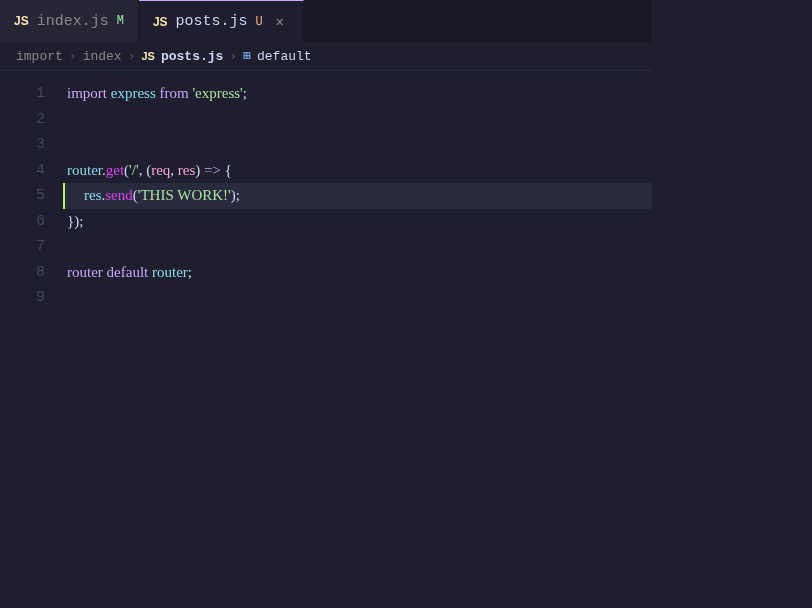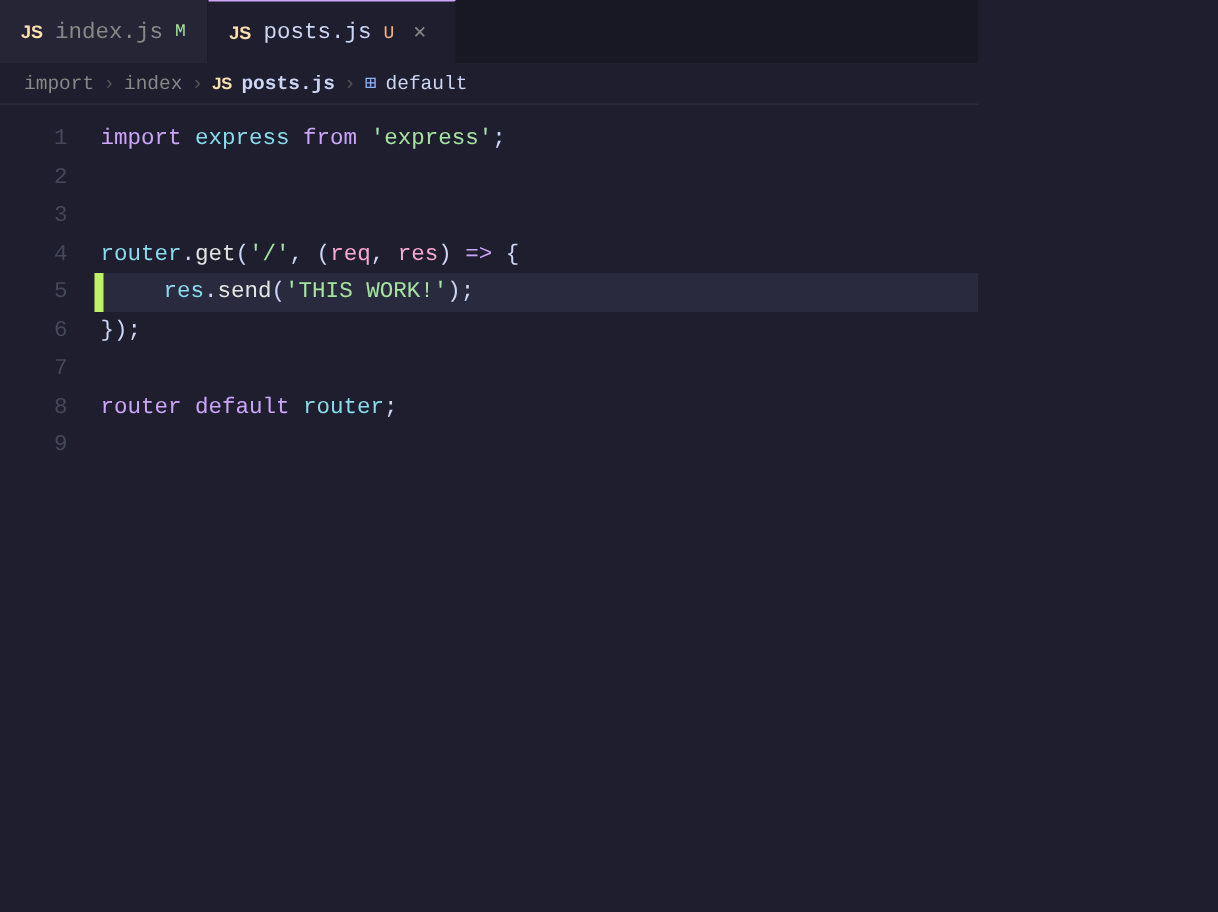--- a/index.html
+++ b/index.html
@@ -153,39 +153,40 @@
       line-height: 1.7;
       padding-left: 8px;
       color: #cdd6f4;
       padding-top: 2px;
     }
 
     .code-line {
       white-space: pre;
       display: block;
       padding-left: 4px;
+      font-family: Liberation Serif, serif;
     }
 
     .code-line.highlighted {
       background-color: #2a2a3e;
-      border-left: 6px solid #bef264;
+      border-left: 2px solid #bef264;
     }
 
     
     .kw-import    { color: #cba6f7; } 
     .kw-from      { color: #cba6f7; }
     .kw-const     { color: #cba6f7; }
     .kw-export    { color: #cba6f7; }
     .kw-default   { color: #cba6f7; }
 
     .str          { color: #a6e3a1; } 
     .fn-name      { color: #89b4fa; } 
     .var-name     { color: #89dceb; } 
     .obj-name     { color: #89dceb; }
-    .method       { color: #e5e5e5; }
+    .method       { color: #d946ef; }
     .param        { color: #f9a8d4; } 
     .arrow        { color: #cba6f7; } 
     .punct        { color: #cdd6f4; }
   </style>
 </head>
 <body>
 
 <div class="editor-container">
 
   <div class="tab-bar">

